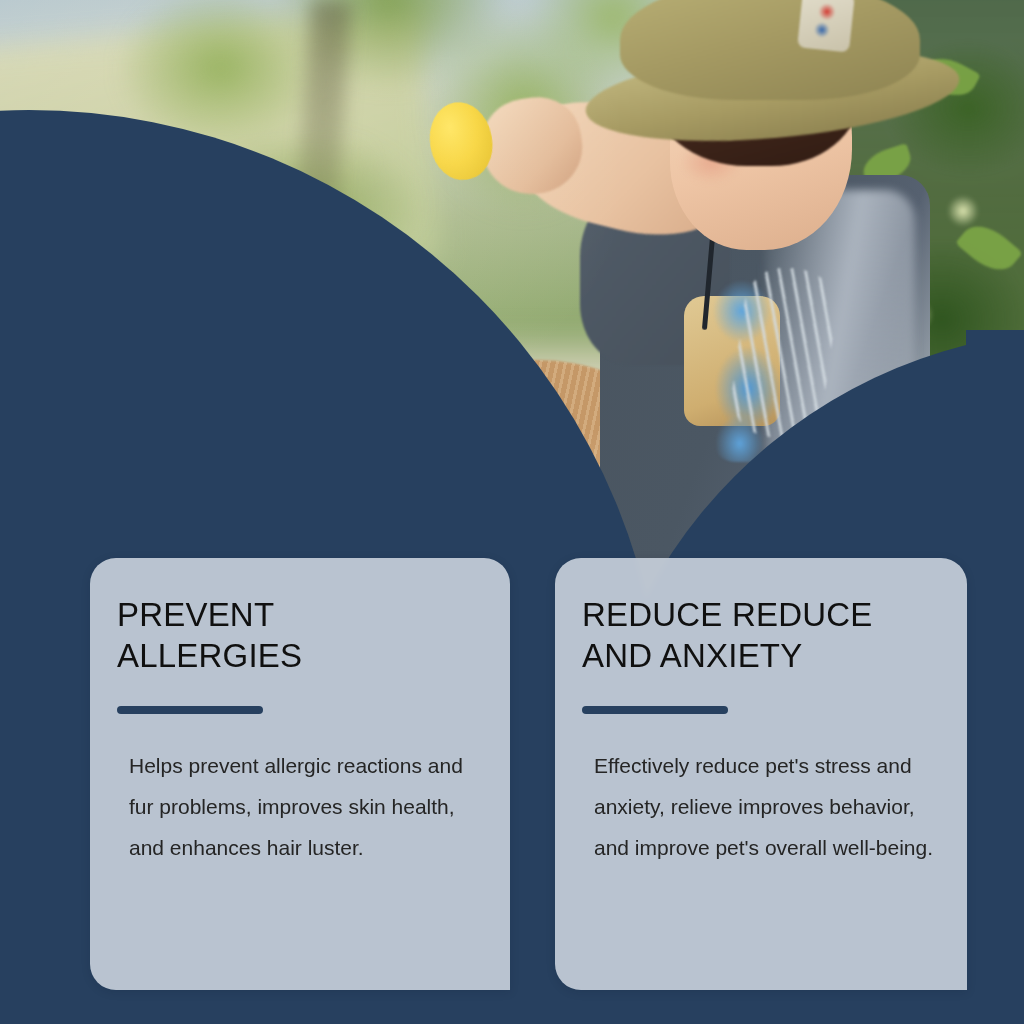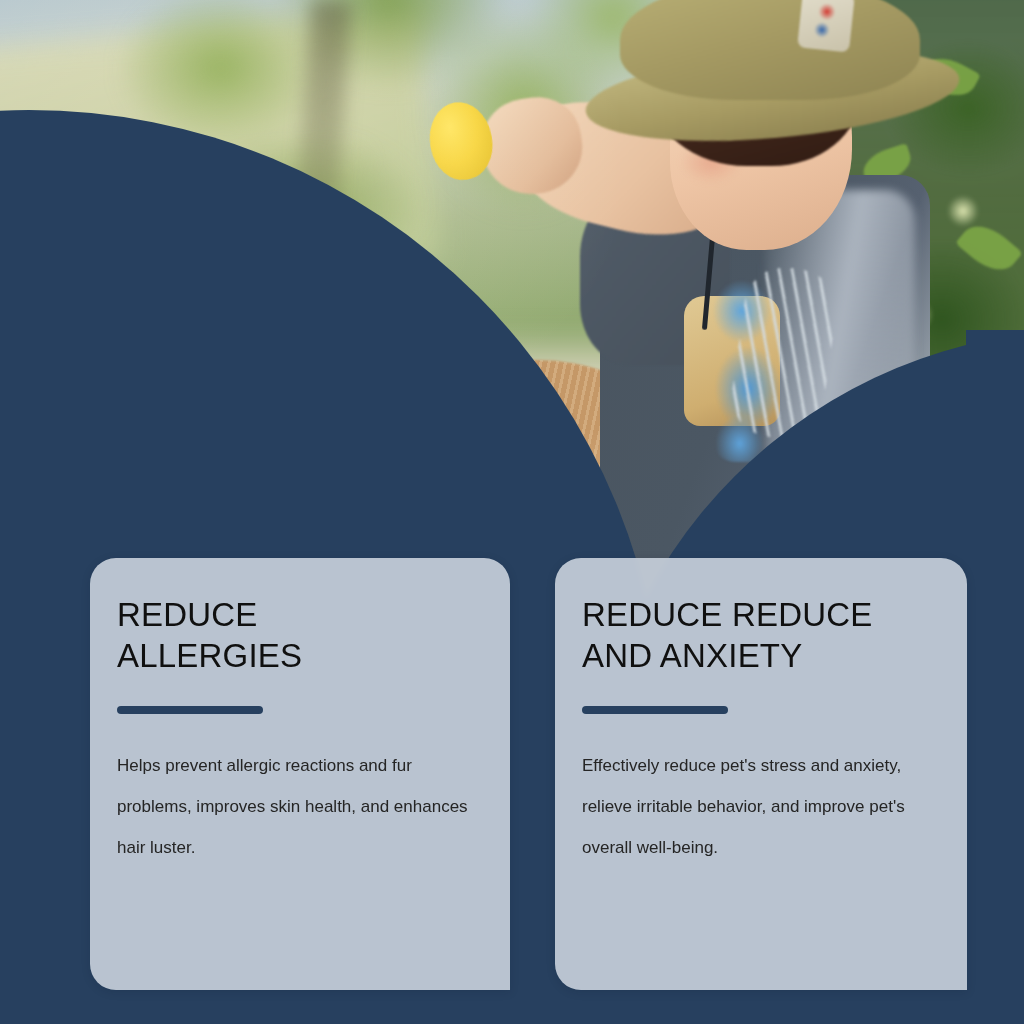--- a/index.html
+++ b/index.html
@@ -488,23 +488,23 @@
     white-space: pre-line;
   }
   .card-rule {
     width: 146px;
     height: 8px;
     border-radius: 5px;
     background: #27405F;
     margin-top: 30px;
   }
   .card-body {
-    margin: 0;
+    margin: 12px;
     margin-top: 31px;
-    font-size: 17px;
+    font-size: 21px;
     line-height: 41px;
     color: #252525;
     font-family: "Liberation Sans", sans-serif;
     max-width: 362px;
   }
   #card-right .card-body { max-width: 352px; }
 </style>
 </head>
 <body>
 
@@ -581,29 +581,29 @@
     </div>
 
     <div class="navy-circle-left"></div>
     <div class="navy-circle-right"></div>
     <div class="navy-right-block"></div>
     <div class="navy-bottom-block"></div>
   </div>
 
   <div class="card" id="card-left">
     <div class="card-inner">
-      <h2 class="card-title">REDUCE
+      <h2 class="card-title">PREVENT
 ALLERGIES</h2>
       <div class="card-rule"></div>
       <p class="card-body">Helps prevent allergic reactions and fur problems, improves skin health, and enhances hair luster.</p>
     </div>
   </div>
 
   <div class="card" id="card-right">
     <div class="card-inner">
       <h2 class="card-title">REDUCE REDUCE
 AND ANXIETY</h2>
       <div class="card-rule"></div>
-      <p class="card-body">Effectively reduce pet's stress and anxiety, relieve irritable behavior, and improve pet's overall well-being.</p>
+      <p class="card-body">Effectively reduce pet's stress and anxiety, relieve improves behavior, and improve pet's overall well-being.</p>
     </div>
   </div>
 
 </div>
 
 </body></html>

